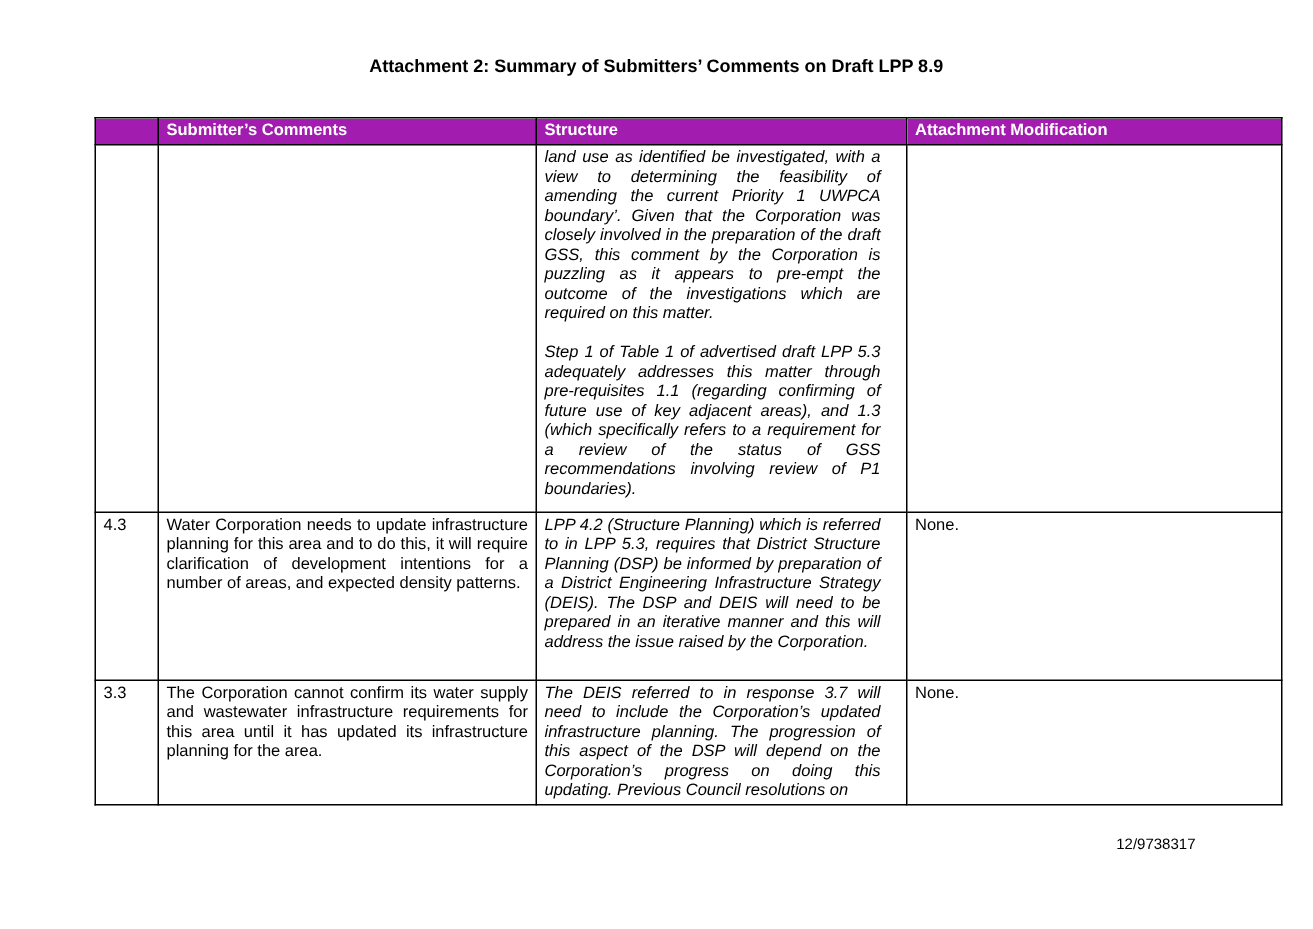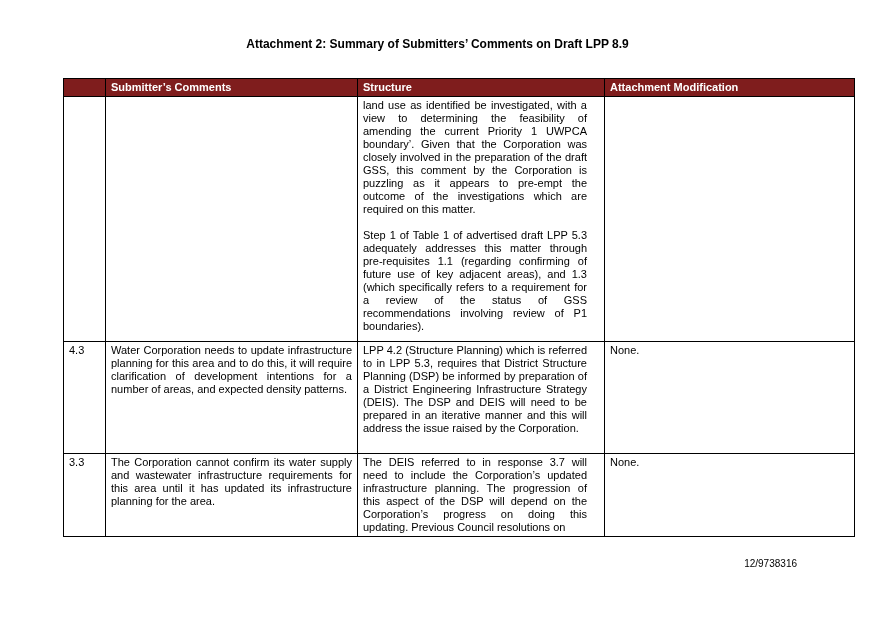--- a/index.html
+++ b/index.html
@@ -32,21 +32,21 @@
     border-collapse: collapse;
     table-layout: fixed;
   }
   .comments-table th,
   .comments-table td {
     border: 1px solid #000000;
     vertical-align: top;
     overflow: hidden;
   }
   .comments-table th {
-    background: #7f1d1d;
+    background: #a21caf;
     color: #ffffff;
     font-weight: bold;
     font-size: 11px;
     text-align: left;
     padding: 2px 5px;
     height: 13px;
   }
   .comments-table td {
     font-size: 11px;
     line-height: 13px;
@@ -58,20 +58,21 @@
   }
   .col-num  { width: 31px; }
   .col-comment { width: 241px; }
   .col-response { width: 236px; }
   .col-mod { width: 239px; }
   tr.row-0 { height: 245px; }
   tr.row-1 { height: 112px; }
   tr.row-2 { height: 81px; }
   .comments-table td p {
     margin: 0 12px 13px 0;
+    font-style: italic;
   }
   .comments-table td p:last-child {
     margin-bottom: 0;
   }
   .page-footer {
     position: absolute;
     top: 558px;
     left: 65px;
     width: 732px;
     display: flex;
@@ -123,16 +124,16 @@
           <p>The DEIS referred to in response 3.7 will need to include the Corporation’s updated infrastructure planning.  The progression of this aspect of the DSP will depend on the Corporation’s progress on doing this updating.  Previous Council resolutions on</p>
         </td>
         <td>None.</td>
       </tr>
 
     </tbody>
   </table>
 
   <div class="page-footer">
     <span>12/97383</span>
-    <span>16</span>
+    <span>17</span>
   </div>
 
 </div>
 
 </body></html>

